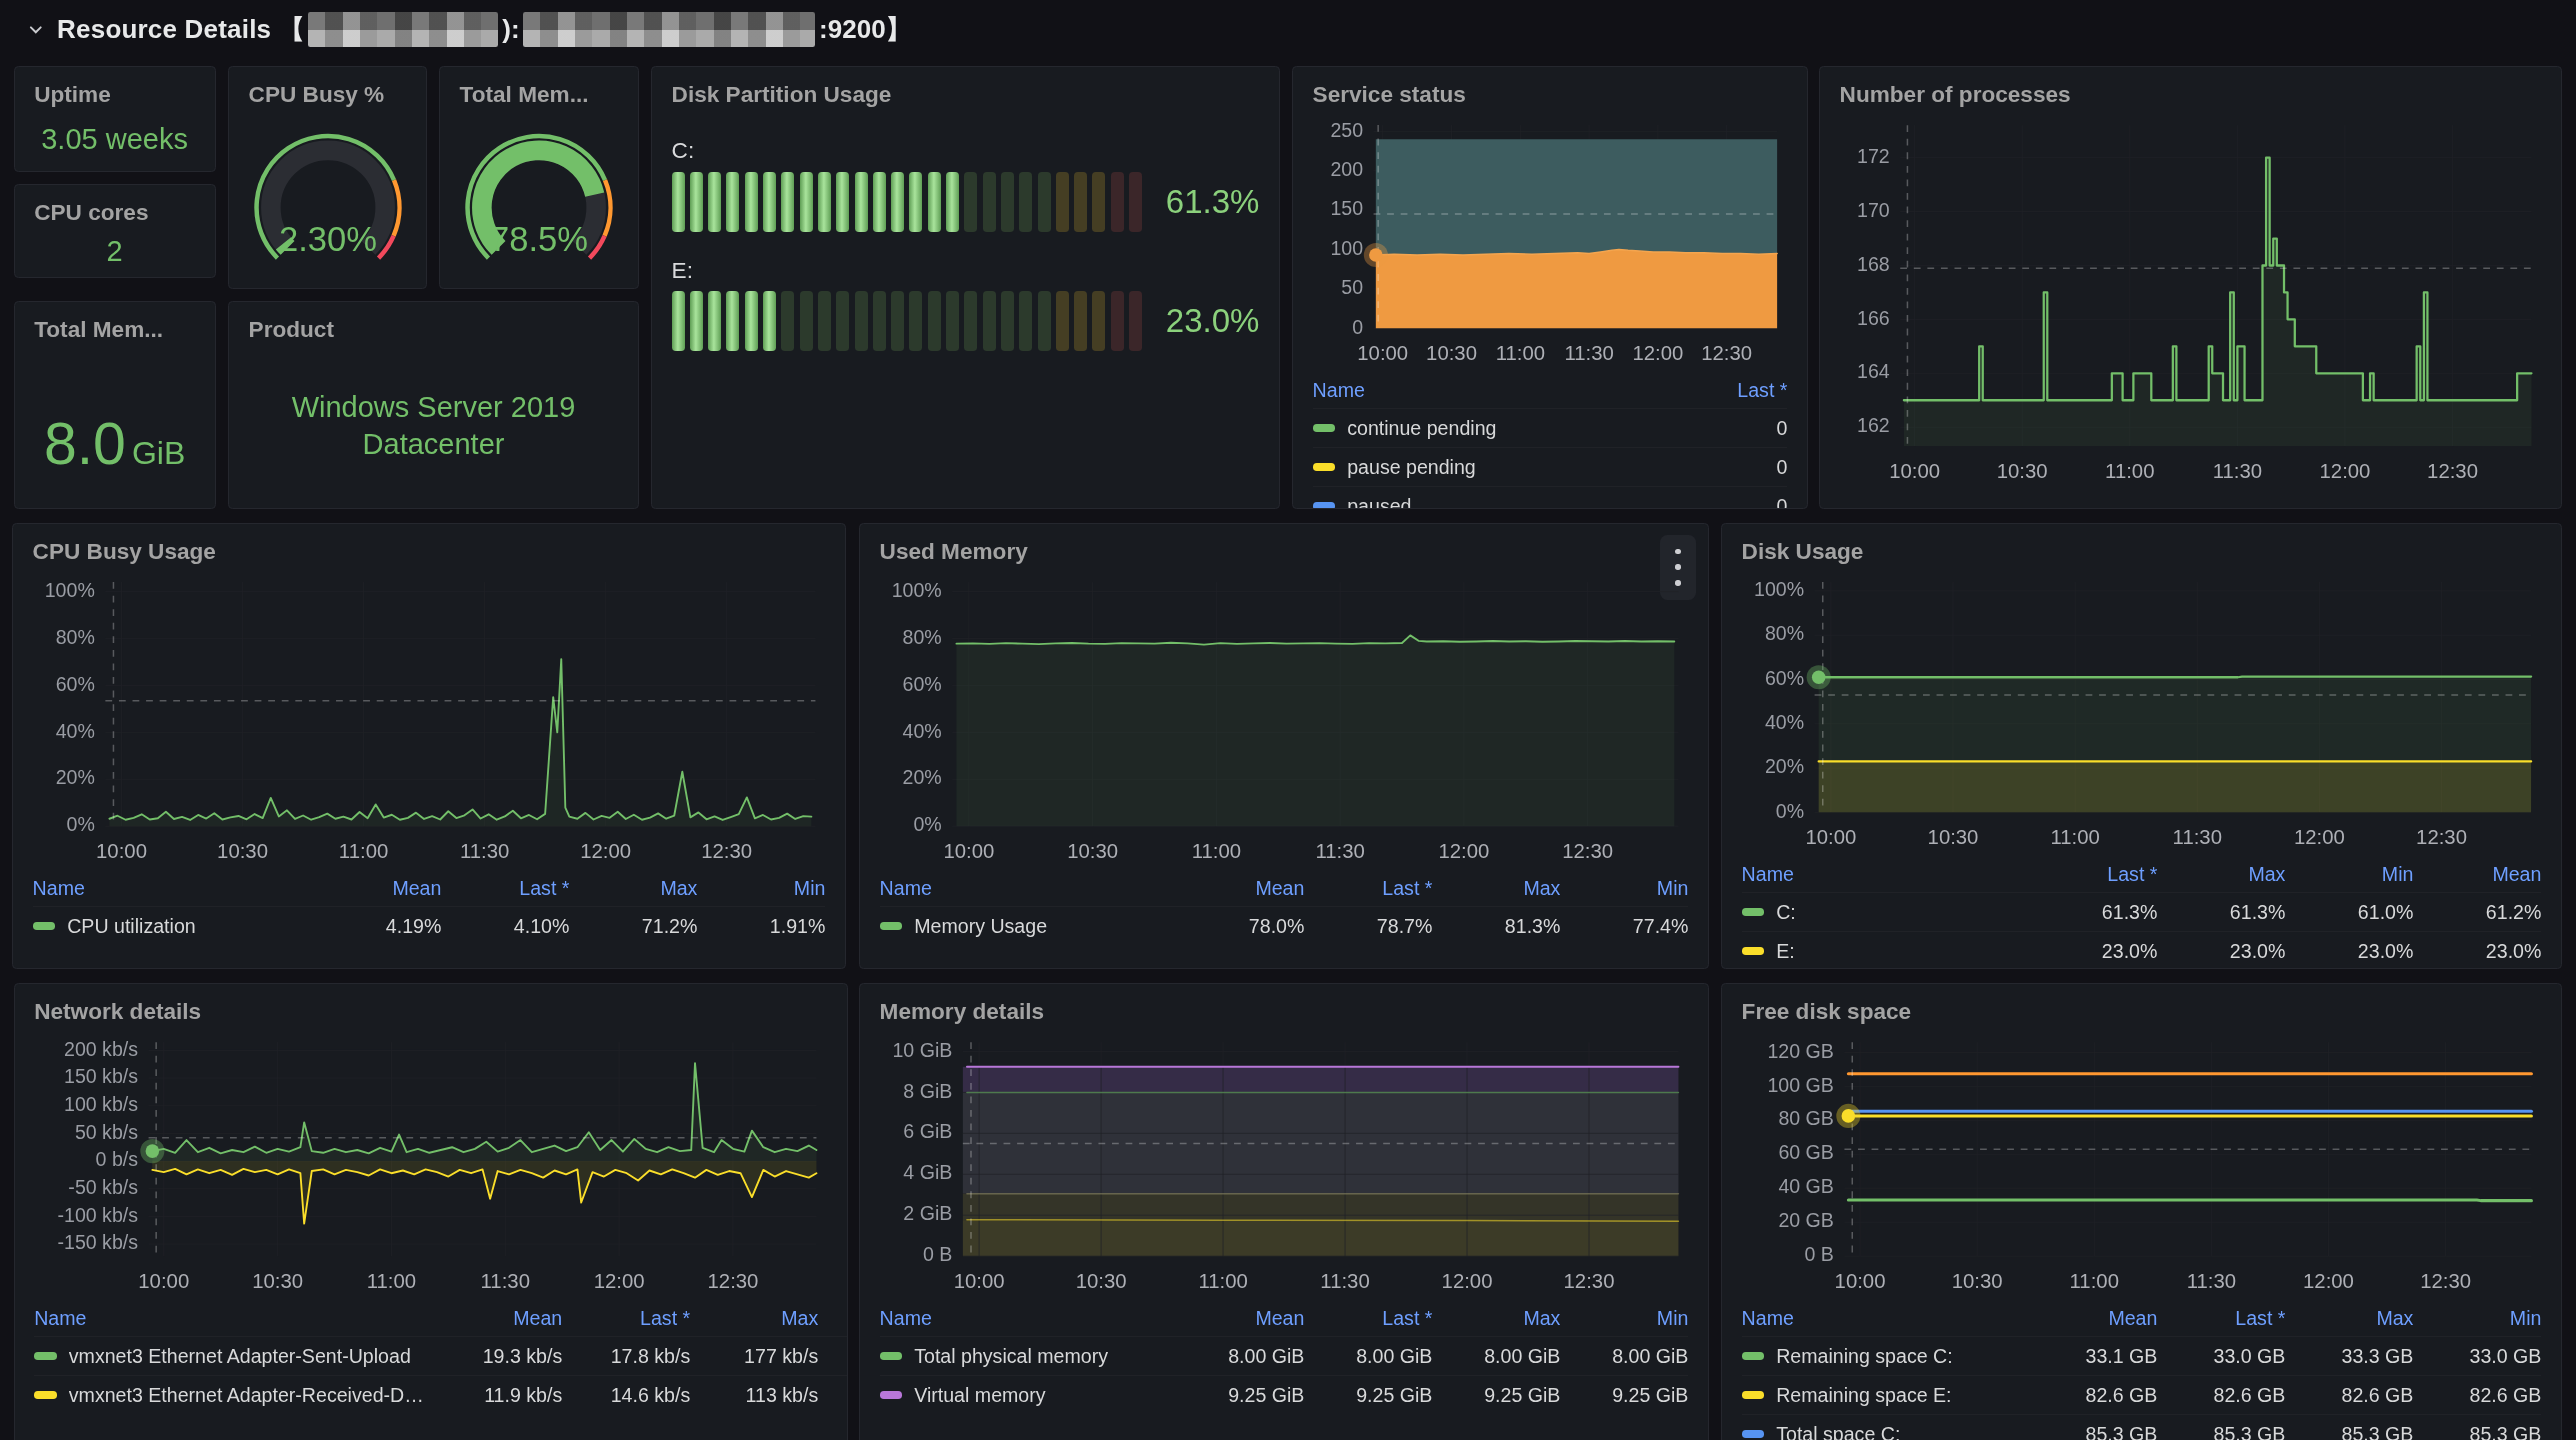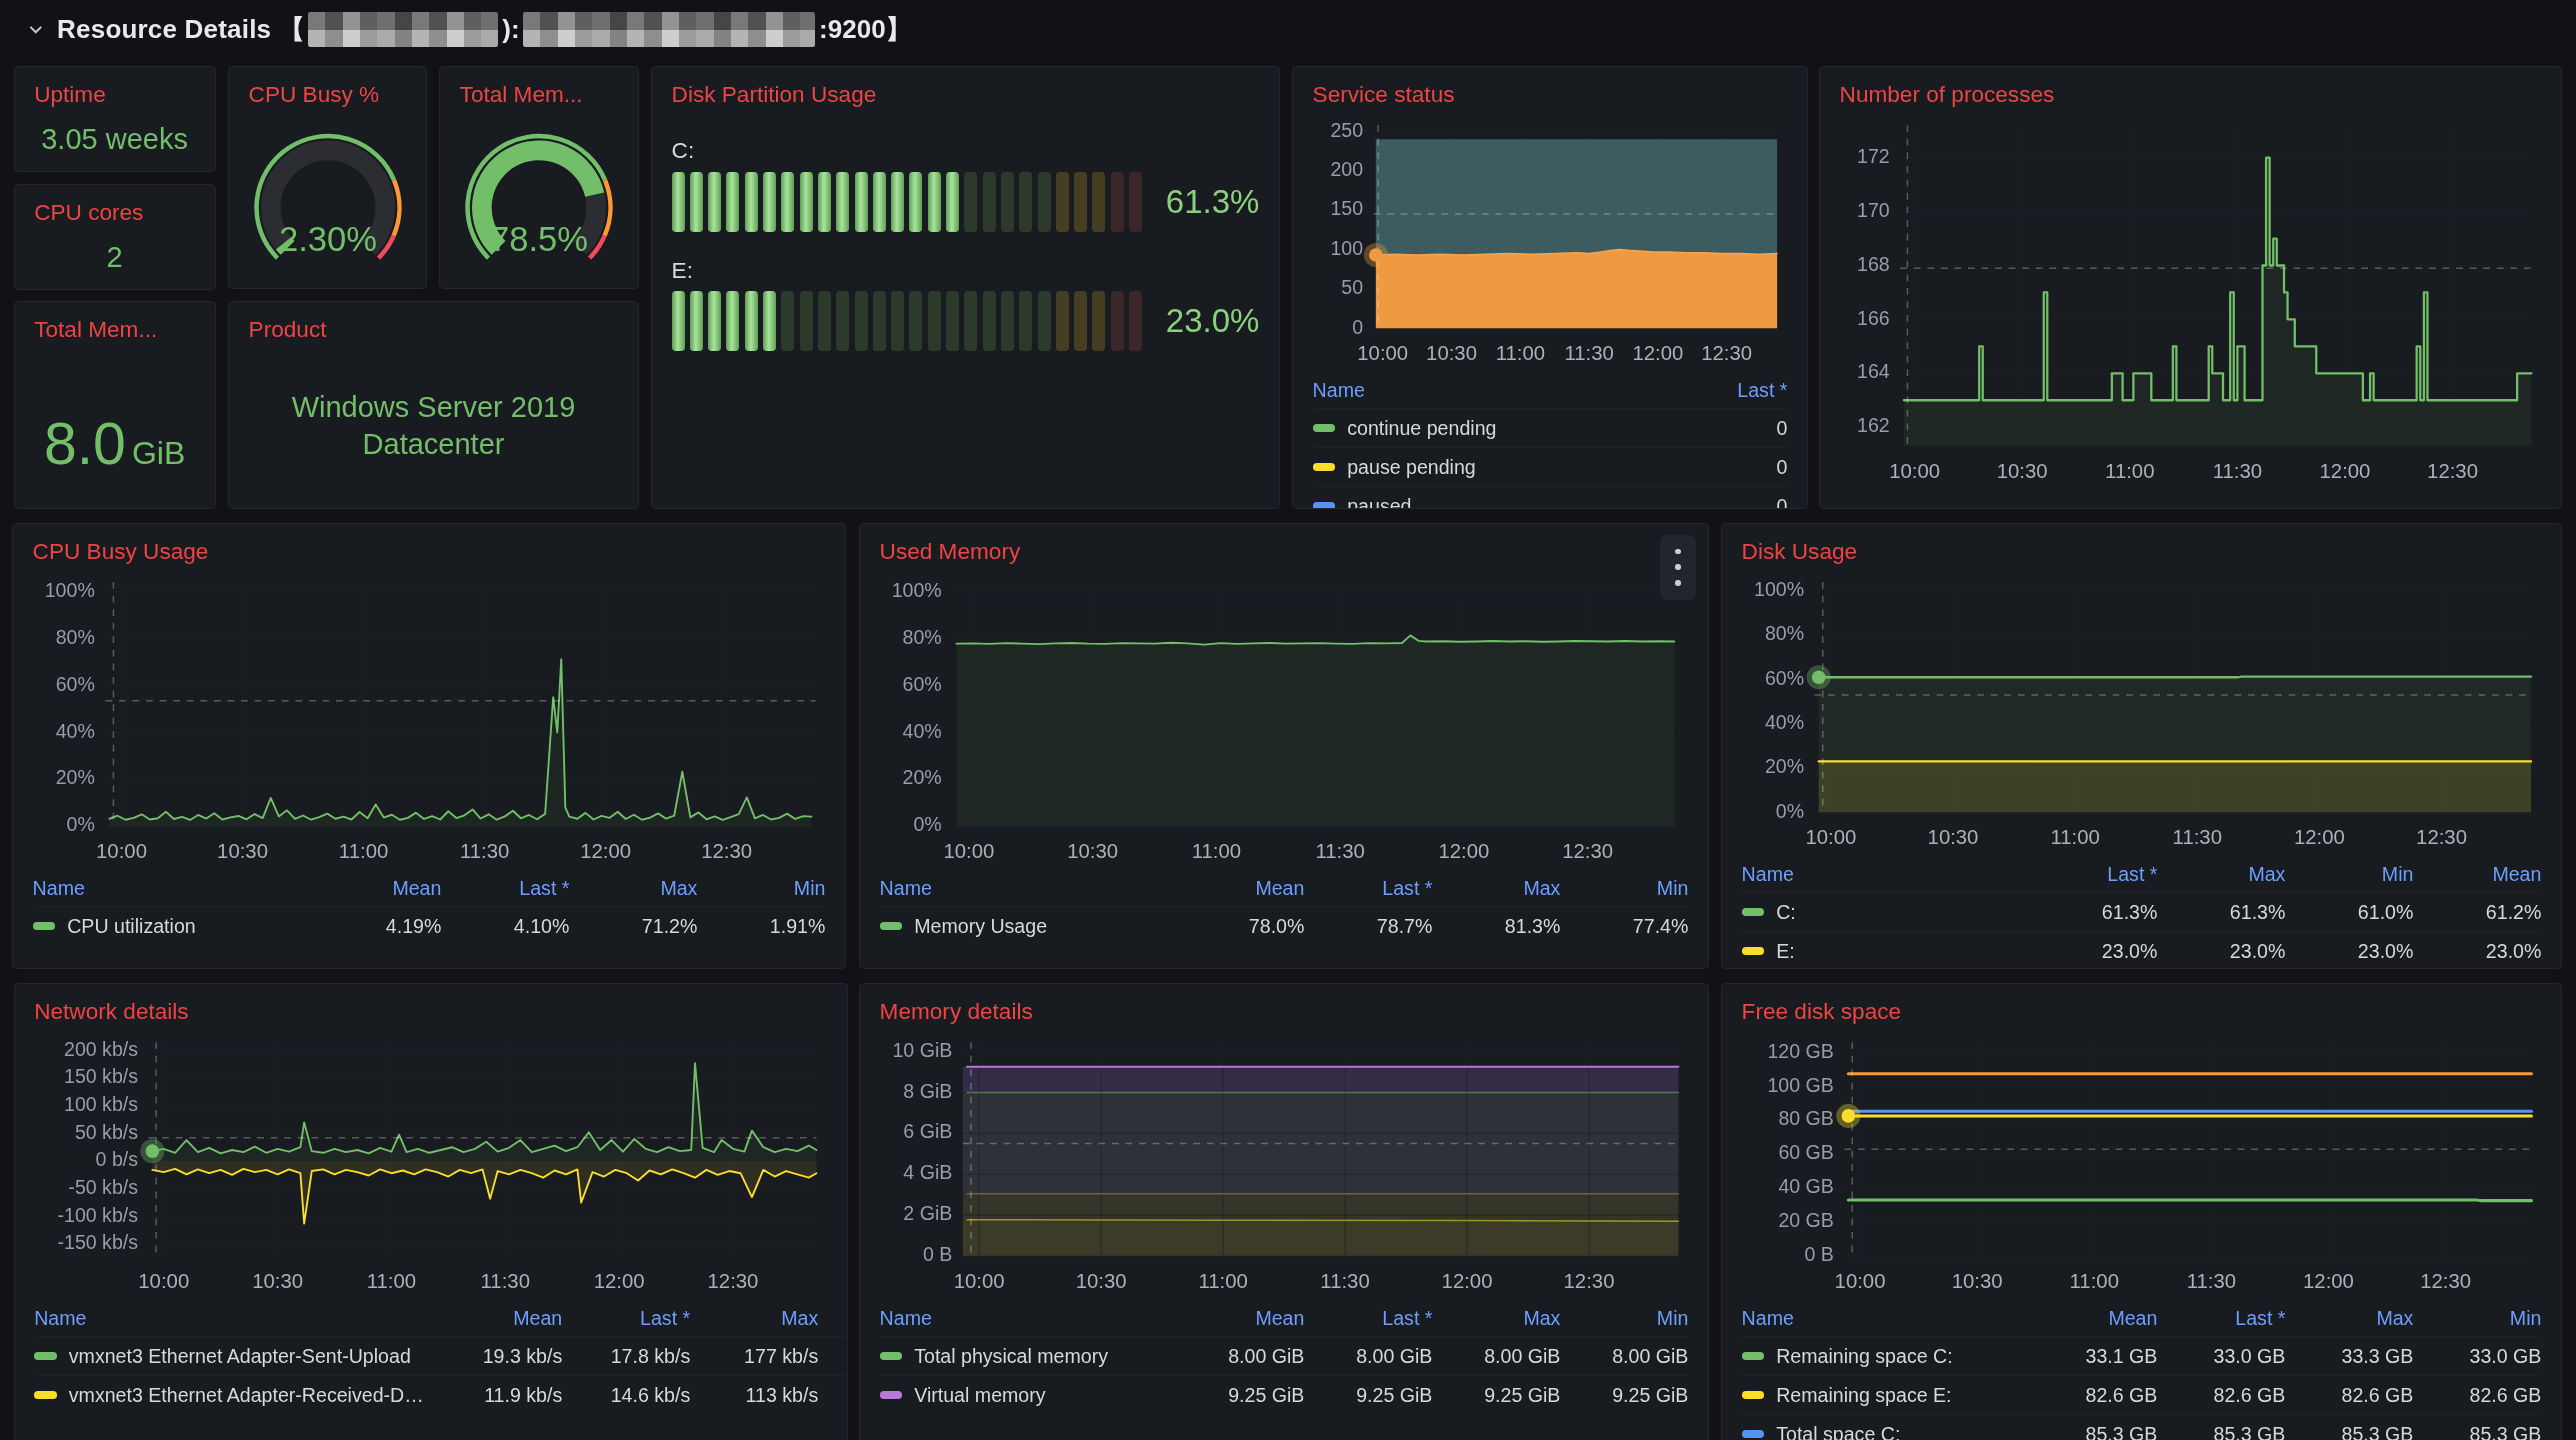--- a/index.html
+++ b/index.html
@@ -12,21 +12,21 @@
   .row-title { font-size:26px; font-weight:700; color:#e8e9ea; letter-spacing:0.2px; }
   .bracket { font-size:26px; font-weight:700; color:#e8e9ea; margin-left:7.5px; }
   .redact { display:inline-block; height:35px; border-radius:2.3px; vertical-align:middle; margin:0 3px;
     background-image:
       repeating-linear-gradient(0deg, rgba(255,255,255,.25) 0 17.3px, rgba(0,0,0,.22) 17.3px 35px),
       repeating-linear-gradient(90deg,#9b9b9b 0 17.3px,#686868 17.3px 35px,#bdbdbd 35px 52px,#7a7a7a 52px 69px,#8e8e8e 69px 87px,#595959 87px 104px);
   }
 
   
   .panel { position:absolute; background:#181b20; border:0.8px solid #25272e; border-radius:4.5px; overflow:hidden; display:flex; flex-direction:column; }
-  .panel-title { font-size:22.6px; font-weight:400; color:#ef4444; padding:15px 19.6px 0 19.6px; white-space:nowrap; overflow:hidden; text-overflow:ellipsis; flex:0 0 auto; }
+  .panel-title { font-size:22.6px; font-weight:700; color:#a3a3a3; padding:15px 19.6px 0 19.6px; white-space:nowrap; overflow:hidden; text-overflow:ellipsis; flex:0 0 auto; }
   .stat-body { flex:1; display:flex; align-items:center; justify-content:center; }
   .stat-body.bottom { align-items:flex-end; padding-bottom:26px; }
   .stat-value { color:#73BF69; font-size:32px; font-weight:500; text-align:center; line-height:1.25; }
   .stat-value.big { font-size:59px; font-weight:500; }
   .stat-unit { font-size:32px; font-weight:500; margin-left:6px; }
   .stat-value.product { font-size:29px; max-width:332px; }
 
   
   .gauge-wrap { flex:1; display:flex; align-items:center; justify-content:center; }
 
@@ -77,21 +77,21 @@
   <span class="bracket" style="margin-left:1.5px">:9200】</span>
 </div>
 
 <div class="panel" style="left:13.6px;top:66px;width:202px;height:106px">
   <div class="panel-title">Uptime</div>
   <div class="stat-body">
       <div class="stat-value" style="font-size:29px">3.05 weeks</div>
     </div>
 </div>
 
-<div class="panel" style="left:13.6px;top:184px;width:202px;height:106px">
+<div class="panel" style="left:13.6px;top:184px;width:202px;height:94px">
   <div class="panel-title">CPU cores</div>
   <div class="stat-body">
       <div class="stat-value" style="font-size:29px">2</div>
     </div>
 </div>
 
 <div class="panel" style="left:13.6px;top:301px;width:202px;height:208px">
   <div class="panel-title">Total Mem...</div>
   <div class="stat-body bottom">
     <div class="stat-value big">

